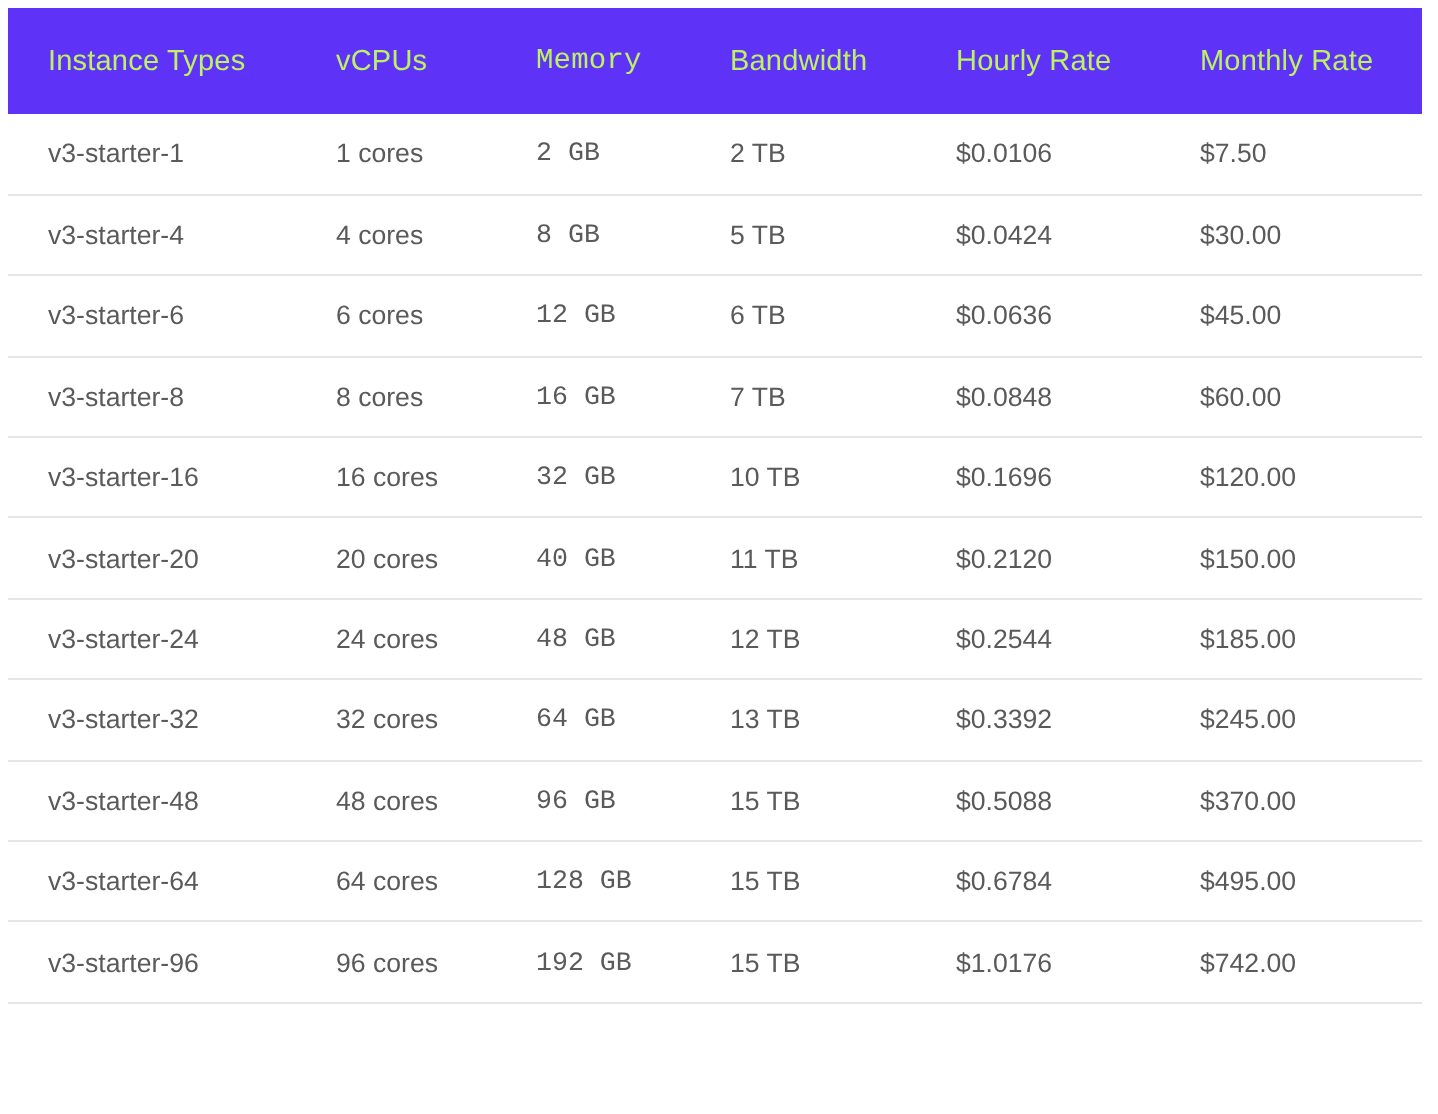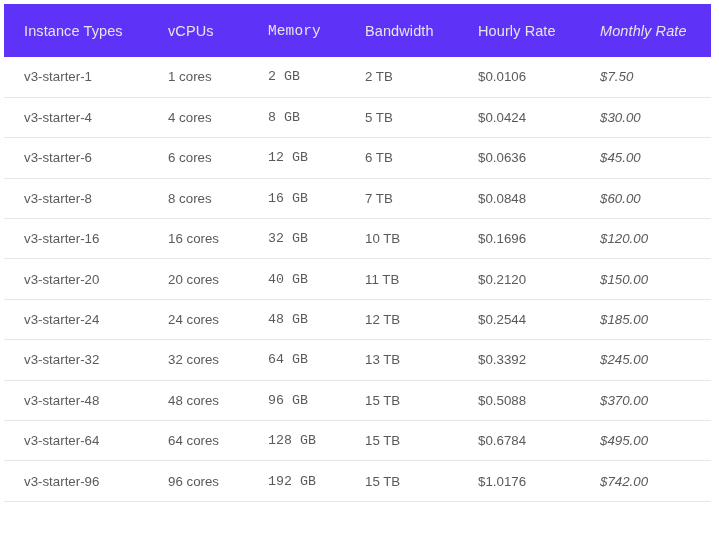--- a/index.html
+++ b/index.html
@@ -22,21 +22,21 @@
     border-collapse: collapse;
     table-layout: fixed;
   }
 
   #pricing-table thead tr {
     background: #5e33f7;
     height: 53px;
   }
 
   #pricing-table thead th {
-    color: #e5e5e5;
+    color: #bef264;
     font-size: 14.5px;
     font-weight: normal;
     text-align: left;
     padding: 0;
     vertical-align: middle;
     letter-spacing: 0.1px;
     white-space: nowrap;
   }
 
   #pricing-table tbody tr {
@@ -54,21 +54,21 @@
     vertical-align: middle;
     white-space: nowrap;
   }
 
   
   .col-instance { width: 144px; padding-left: 20px !important; }
   .col-vcpus    { width: 100px; }
   .col-memory   { width: 97px; font-family: Liberation Mono, monospace; }
   .col-bandwidth{ width: 113px; }
   .col-hourly   { width: 122px; }
-  .col-monthly  { width: 111px; font-style: italic; }
+  .col-monthly  { width: 111px; }
 
   thead .col-instance { padding-left: 20px !important; }
 </style>
 </head>
 <body>
 
 <table id="pricing-table">
   <thead>
     <tr>
       <th class="col-instance">Instance Types</th>

